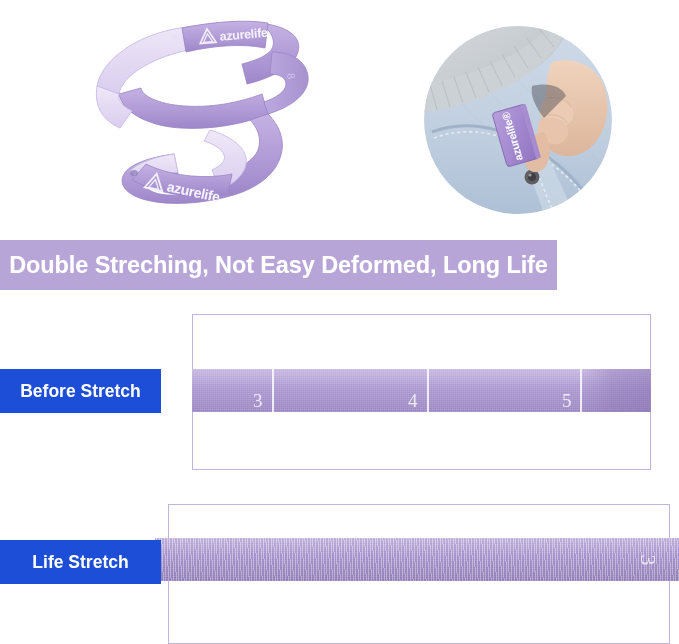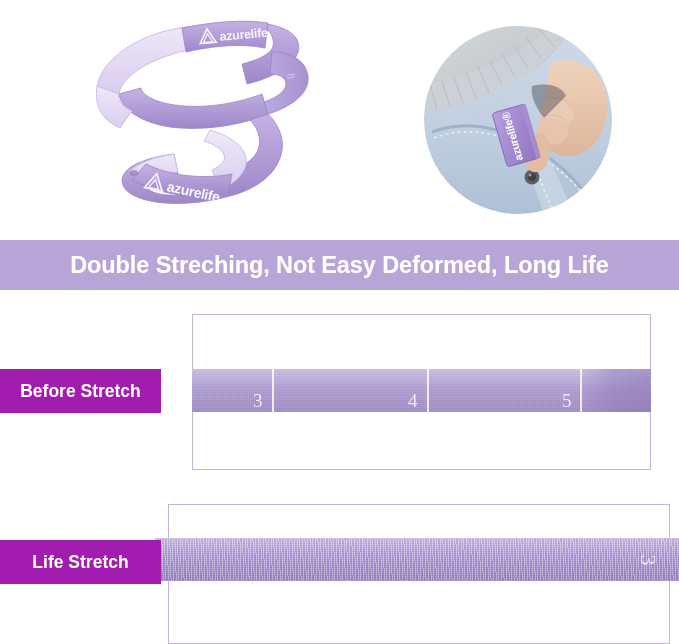--- a/index.html
+++ b/index.html
@@ -47,39 +47,39 @@
     border-radius: 50%;
     overflow: hidden;
     background: #e9eef2;
   }
   .circle-photo svg { display: block; width: 100%; height: 100%; }
 
   
   .headline-banner {
     position: absolute;
     left: 0; top: 240px;
-    width: 679px; height: 50px;
+    width: 557px; height: 50px;
     background: #b7a5d8;
     display: flex;
     align-items: center;
     justify-content: center;
   }
   .headline-text {
     color: #ffffff;
     font-size: 23.5px;
     font-weight: bold;
     letter-spacing: -0.1px;
     white-space: nowrap;
     text-shadow: 0 0 1px rgba(255,255,255,0.25);
   }
 
   
   .row-label {
     position: absolute;
-    background: #a21caf;
+    background: #1d4ed8;
     display: flex;
     align-items: center;
     justify-content: center;
   }
   .row-label span {
     color: #ffffff;
     font-size: 17.5px;
     font-weight: bold;
     white-space: nowrap;
   }

